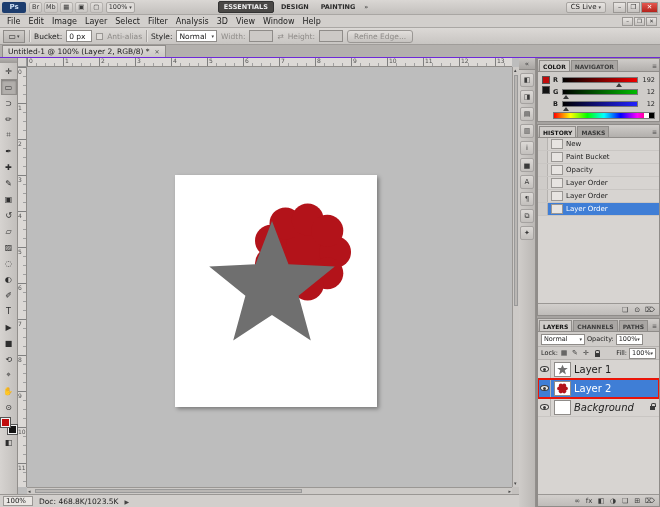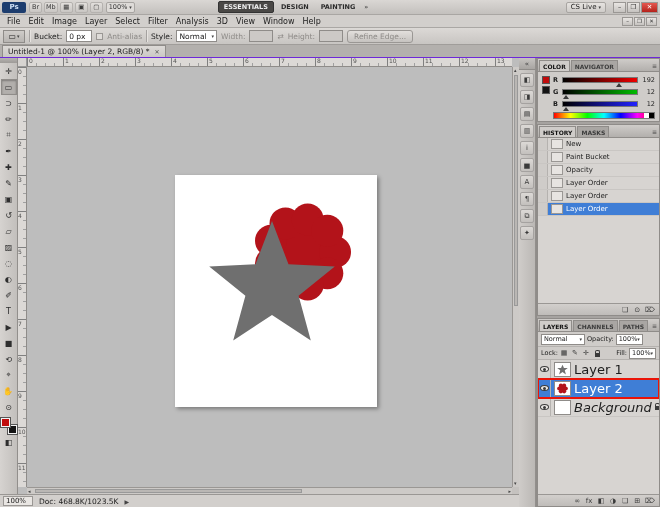--- a/index.html
+++ b/index.html
@@ -162,21 +162,21 @@
   .llock{height:13px;display:flex;align-items:center;gap:2px;padding:0 3px;border-bottom:1px solid #b5b2af;font-size:6.5px;flex:none}
   #lock-icons{display:flex;gap:3px;align-items:center}
   .llock .spacer{flex:1}
   .lrows{flex:1;background:#d7d4d1;overflow:hidden}
   .lrow{height:19px;display:flex;align-items:center;gap:3px;border-bottom:1px solid #c9c6c3;position:relative;padding-right:4px}
   .eyecell{width:13px;align-self:stretch;border-right:1px solid #b5b2af;display:flex;align-items:center;justify-content:center;flex:none}
   .eye{width:9px;height:6px;border:1px solid #3a3a3a;border-radius:50%;background:#ece9e6;position:relative}
   .eye::after{content:"";position:absolute;left:2.5px;top:1px;width:3px;height:3px;border-radius:50%;background:#3a3a3a}
   .lthumb{width:17px;height:15px;border:1px solid #8f8c89;background:#fff;flex:none}
   .lthumb svg{display:block;width:100%;height:100%}
-  .lname{font-size:13px;white-space:nowrap}
+  .lname{font-size:10px;white-space:nowrap}
   .lname.italic{font-style:italic}
   .lrow.selected{background:#3f7ed6}
   .lrow.selected .lname{color:#fff}
   .lrow.annotated{outline:2px solid #ea1408;outline-offset:-1px;z-index:2}
   .lockcell{margin-left:auto}
   .padlock{display:inline-block;width:5px;height:4px;background:#3a3a3a;position:relative;margin-top:3px}
   .padlock::before{content:"";position:absolute;left:0.5px;top:-3px;width:3px;height:3px;border:1px solid #3a3a3a;border-bottom:none;border-radius:2px 2px 0 0}
 </style>
 </head>
 <body>

